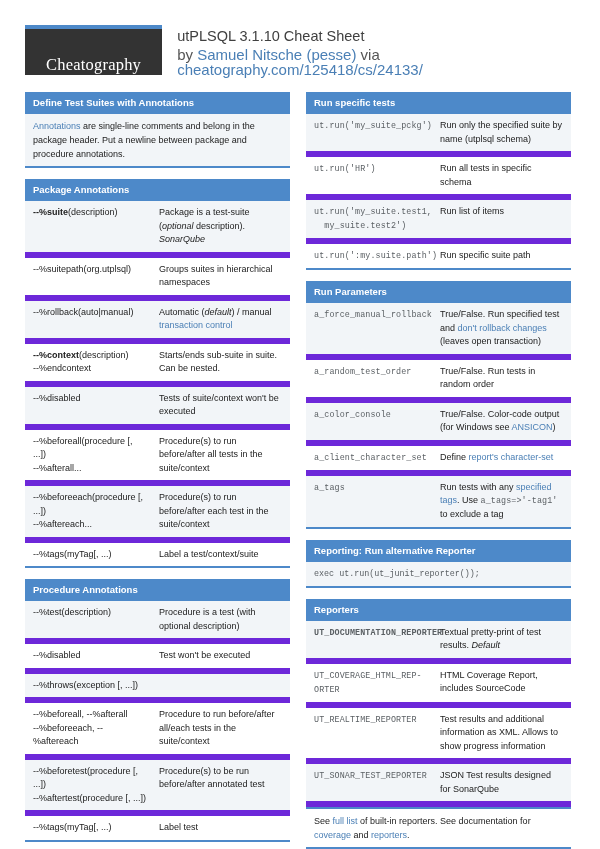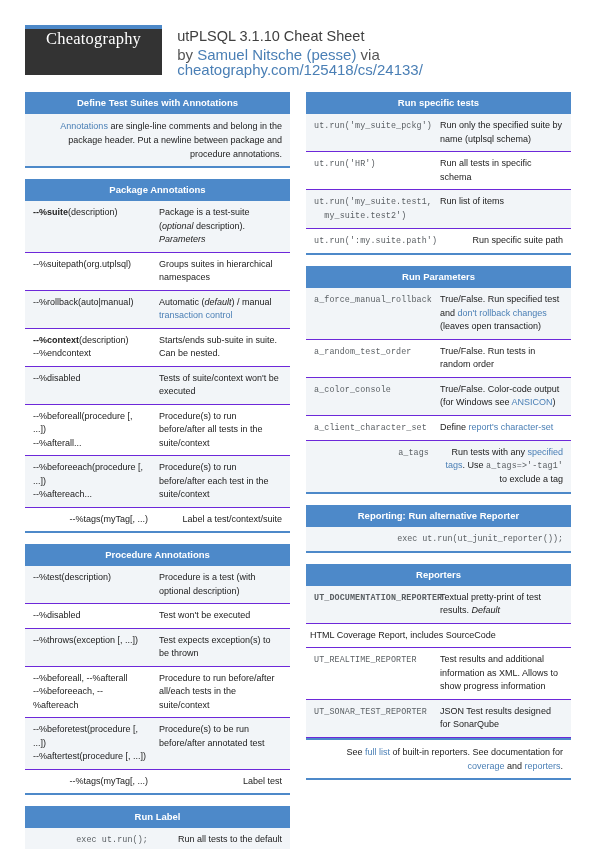--- a/index.html
+++ b/index.html
@@ -7,42 +7,42 @@
     width:600px;height:849px;background:#ffffff;
     font-family:"Liberation Sans", sans-serif;
     color:#1a1a1a;-webkit-font-smoothing:antialiased;
   }
   .page{width:600px;height:849px;position:relative;box-sizing:border-box;padding:0 25px;}
 
   
   .header{display:flex;align-items:flex-start;padding-top:25px;height:56px;}
   .logo{
     width:156px;height:50px;background:#333333;border-top:4px solid #4d89c9;
-    box-sizing:border-box;display:flex;align-items:flex-start;justify-content:center;
+    box-sizing:border-box;display:flex;align-items:flex-end;justify-content:center;
   }
   .logo-text{
     font-family:"Liberation Serif", serif;color:#ffffff;font-size:16.5px;letter-spacing:.2px;
   }
   .titles{margin-left:15px;padding-top:2px;}
   .doc-title{font-size:14.5px;color:#404040;line-height:18px;font-weight:400;}
   .byline{font-size:15px;color:#555;line-height:15px;margin-top:2px;}
   .byline a,.lnk{color:#4a7fb5;text-decoration:none;}
 
   
   .columns{display:flex;gap:16px;margin-top:11px;}
   .col{width:265px;}
 
   
   .card{margin-bottom:11px;border-bottom:2px solid #4d89c9;}
   .card-head{
     background:#4d89c9;color:#ffffff;font-size:9.5px;font-weight:bold;
-    padding:5px 8px 5px 8px;line-height:12px;text-align:center;
-  }
-  .row{display:flex;border-bottom:1px solid #6d28d9;font-size:9px;line-height:13.5px;}
-  .row:last-child{border-bottom:none;text-align:right;}
+    padding:5px 8px 5px 8px;line-height:12px;
+  }
+  .row{display:flex;border-bottom:6px solid #6d28d9;font-size:9px;line-height:13.5px;}
+  .row:last-child{border-bottom:none;}
   .row.odd{background:#f2f5f8;}
   .row.even{background:#ffffff;}
   .cell-l{width:130px;box-sizing:border-box;padding:5px 7px 5px 8px;}
   .cell-r{flex:1;box-sizing:border-box;padding:5px 8px 5px 4px;color:#222;}
   .full{padding:5px 8px;box-sizing:border-box;width:100%;}
   .code{
     font-family:"Liberation Mono", monospace;font-size:8.4px;color:#5a5f63;
     letter-spacing:.1px;line-height:14px;white-space:pre-wrap;
   }
   .codeblk{font-family:"Liberation Mono", monospace;font-size:8.4px;color:#5a5f63;line-height:14px;}
@@ -73,21 +73,21 @@
         <div class="card">
           <div class="card-head">Define Test Suites with Annotations</div>
           <div class="row odd">
             <div class="full note"><span class="lnk">Annotations</span><span> are single-line comments and belong in the package header. Put a newline between package and procedure annotations.</span></div>
           </div>
         </div>
         <div class="card">
           <div class="card-head">Package Annotations</div>
           <div class="row odd">
             <div class="cell-l ann"><span class="b">--%suite</span>(description)</div>
-            <div class="cell-r">Package is a test-suite (<span class="i">optional</span> description). <span class="i">Parameters</span></div>
+            <div class="cell-r">Package is a test-suite (<span class="i">optional</span> description). <span class="i">SonarQube</span></div>
           </div>
           <div class="row even">
             <div class="cell-l ann">--%suitepath(org.utplsql)</div>
             <div class="cell-r">Groups suites in hierarchical namespaces</div>
           </div>
           <div class="row odd">
             <div class="cell-l ann">--%rollback(auto|manual)</div>
             <div class="cell-r">Automatic (<span class="i">default</span>) / manual <span class="lnk">transaction control</span></div>
           </div>
           <div class="row even">
@@ -116,21 +116,20 @@
           <div class="row odd">
             <div class="cell-l ann">--%test(description)</div>
             <div class="cell-r">Procedure is a test (with optional description)</div>
           </div>
           <div class="row even">
             <div class="cell-l ann">--%disabled</div>
             <div class="cell-r">Test won't be executed</div>
           </div>
           <div class="row odd">
             <div class="cell-l ann">--%throws(exception [, ...])</div>
-            <div class="cell-r">Test expects exception(s) to be thrown</div>
           </div>
           <div class="row even">
             <div class="cell-l ann">--%beforeall, --%afterall<br>--%beforeeach, --%aftereach</div>
             <div class="cell-r">Procedure to run before/after all/each tests in the suite/context</div>
           </div>
           <div class="row odd">
             <div class="cell-l ann">--%beforetest(procedure [, ...])<br>--%aftertest(procedure [, ...])</div>
             <div class="cell-r">Procedure(s) to be run before/after annotated test</div>
           </div>
           <div class="row even">
@@ -196,20 +195,22 @@
             <div class="full codeblk">exec ut.run(ut_junit_reporter());</div>
           </div>
         </div>
         <div class="card">
           <div class="card-head">Reporters</div>
           <div class="row odd">
             <div class="cell-l ann"><span class="code b">UT_DOCUMENTATION_REPORTER</span></div>
             <div class="cell-r">Textual pretty-print of test results. <span class="i">Default</span></div>
           </div>
           <div class="row even">
+            <div class="cell-l ann"><span class="code">UT_COVERAGE_HTML_REP-
+ORTER</span></div>
             <div class="cell-r">HTML Coverage Report, includes SourceCode</div>
           </div>
           <div class="row even">
             <div class="cell-l ann"><span class="code">UT_REALTIME_REPORTER</span></div>
             <div class="cell-r">Test results and additional information as XML. Allows to show progress information</div>
           </div>
           <div class="row odd">
             <div class="cell-l ann"><span class="code">UT_SONAR_TEST_REPORTER</span></div>
             <div class="cell-r">JSON Test results designed for SonarQube</div>
           </div>

